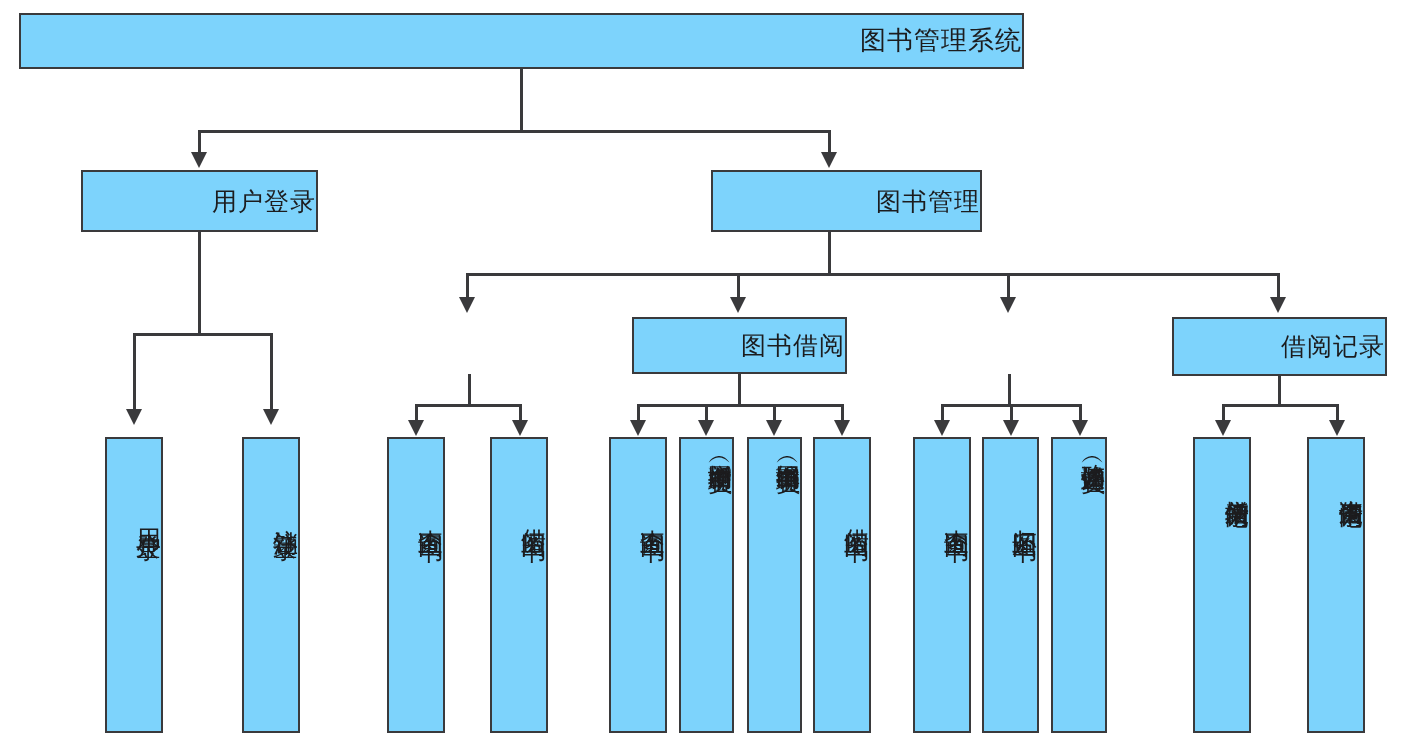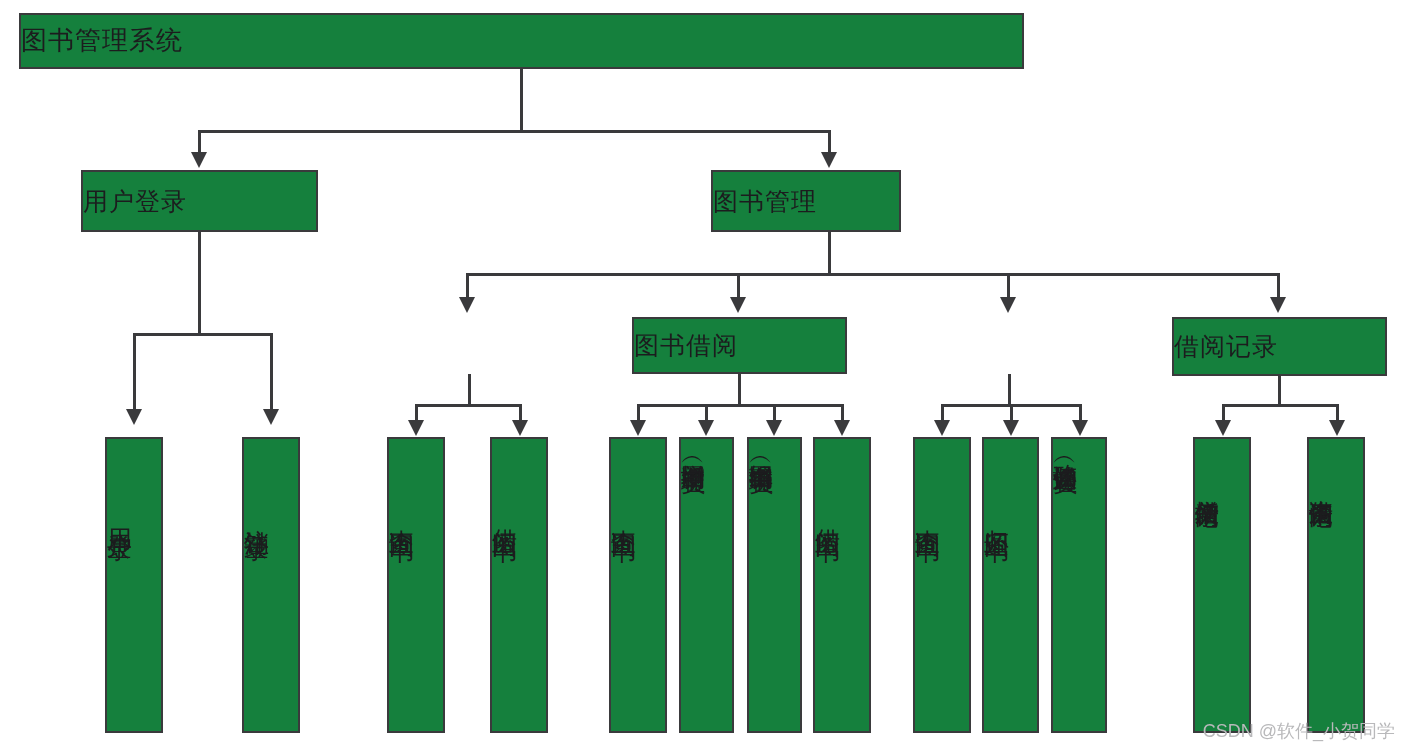--- a/index.html
+++ b/index.html
@@ -12,25 +12,25 @@
     position:relative;
     width:1405px;
     height:747px;
     background:#ffffff;
     overflow:hidden;
   }
   
   .node{
     position:absolute;
     box-sizing:border-box;
-    background:#15803d;
+    background:#7dd3fc;
     border:2px solid #3a3a3c;
     display:flex;
     align-items:center;
-    justify-content:flex-start;
+    justify-content:flex-end;
     color:#1c1c1e;
   }
   .node .label{
     display:block;
     text-align:center;
     letter-spacing:1px;
     line-height:1.15;
     white-space:nowrap;
   }
   
@@ -99,21 +99,21 @@
   <div class="vline" style="left:198px;top:130px;height:24px;"></div>
   <div class="arrow" style="left:191px;top:152px;"></div>
 
   <div class="vline" style="left:828px;top:130px;height:24px;"></div>
   <div class="arrow" style="left:821px;top:152px;"></div>
 
   <div class="node h" style="left:81px;top:170px;width:237px;height:62px;">
     <span class="label">用户登录</span>
   </div>
 
-  <div class="node h" style="left:711px;top:170px;width:190px;height:62px;">
+  <div class="node h" style="left:711px;top:170px;width:271px;height:62px;">
     <span class="label">图书管理</span>
   </div>
 
   <div class="vline" style="left:198px;top:232px;height:104px;"></div>
   <div class="hline" style="left:133px;top:333px;width:139px;"></div>
   <div class="vline" style="left:133px;top:333px;height:78px;"></div>
   <div class="arrow" style="left:126px;top:409px;"></div>
   <div class="vline" style="left:270px;top:333px;height:78px;"></div>
   <div class="arrow" style="left:263px;top:409px;"></div>
 
@@ -206,15 +206,14 @@
     <span class="label">确认归还（管理员）</span>
   </div>
 
   <div class="node v tall" style="left:1193px;top:437px;width:58px;height:296px;padding-top:42px;">
     <span class="label">新增借阅记录</span>
   </div>
   <div class="node v tall" style="left:1307px;top:437px;width:58px;height:296px;padding-top:42px;">
     <span class="label">查询借阅记录</span>
   </div>
 
-  <div id="watermark">CSDN @软件_小贺同学</div>
 
 </div>
 
 </body></html>

